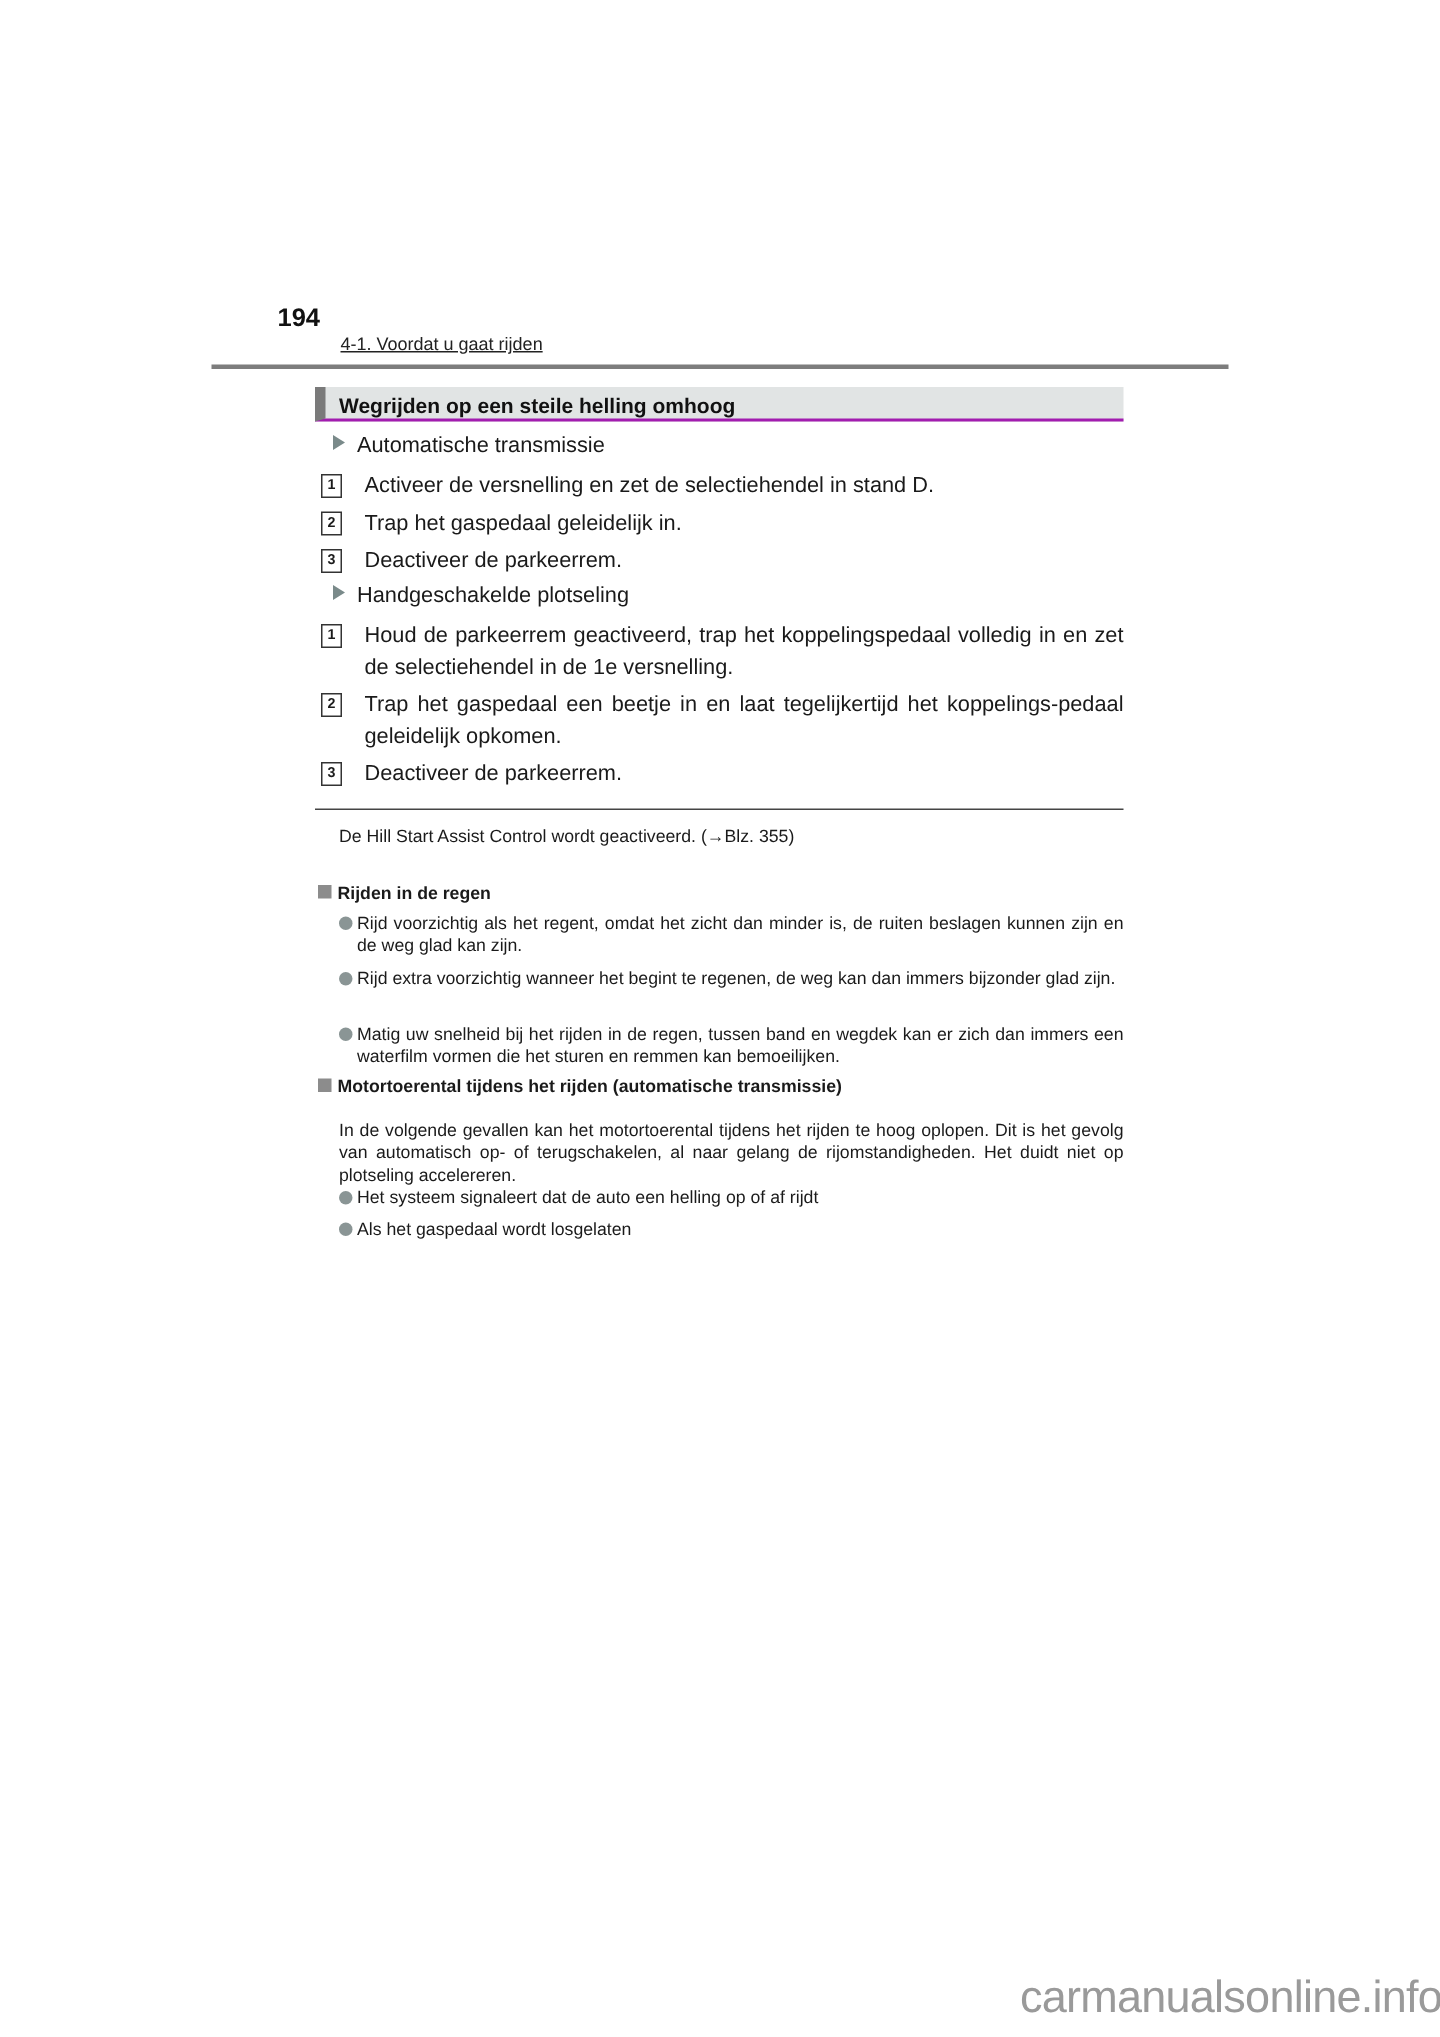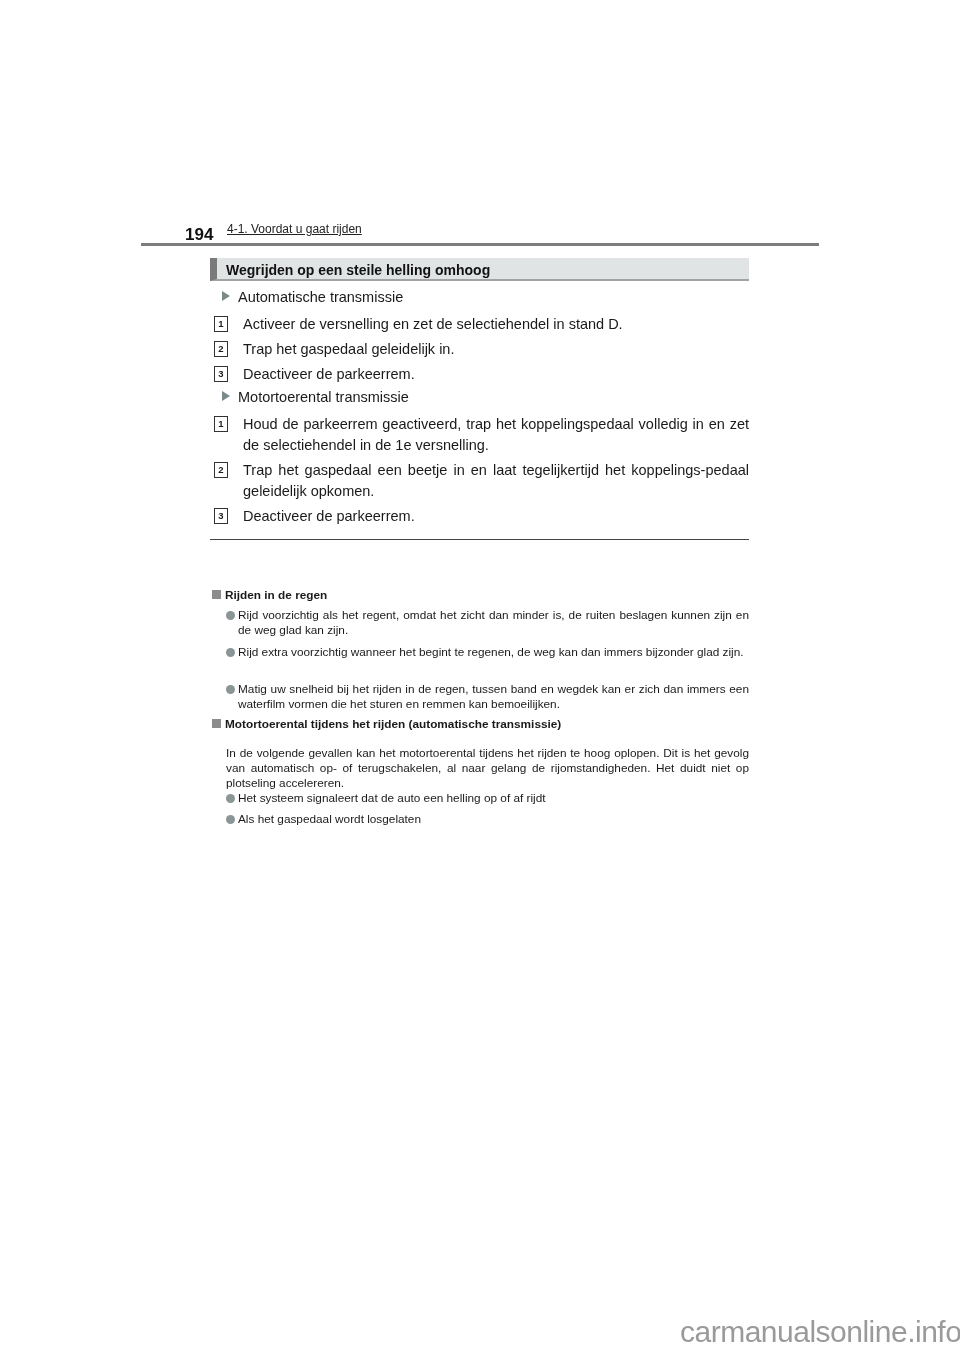--- a/index.html
+++ b/index.html
@@ -1,27 +1,27 @@
 <!DOCTYPE html>
 <html><head>
   <meta charset="utf-8">
   <style>
     html, body { margin: 0; padding: 0; }
     body {
       width: 960px; height: 1358px; background: #ffffff; position: relative;
       font-family: "Liberation Sans", "DejaVu Sans", sans-serif; color: #1a1a1a; overflow: hidden;
     }
     .header { position: absolute; left: 0; top: 0; width: 960px; }
-    .page-num { position: absolute; left: 185px; top: 225px; font-size: 17px; font-weight: bold; color: #111; }
+    .page-num { position: absolute; left: 185px; top: 202px; font-size: 17px; font-weight: bold; color: #111; }
     .chapter { position: absolute; left: 227px; top: 222px; font-size: 12px; color: #222; text-decoration: underline; }
     .header-rule { position: absolute; left: 141px; top: 243px; width: 678px; height: 3px; background: #7d7d7d; }
 
     .section-title {
       position: absolute; left: 210px; top: 258px; width: 539px; height: 23px;
-      background: #e1e4e4; border-left: 7px solid #7a7a7a; border-bottom: 2px solid #a3a3a3; box-sizing: border-box;
+      background: #e1e4e4; border-left: 7px solid #7a7a7a; border-bottom: 2px solid #a21caf; box-sizing: border-box;
     }
     .section-title span { position: absolute; left: 9px; top: 4px; font-size: 14px; font-weight: bold; color: #111; }
 
     .arrow-row { position: absolute; left: 222px; font-size: 14.5px; color: #1a1a1a; }
     .tri { display: inline-block; width: 0; height: 0; border-top: 5px solid transparent; border-bottom: 5px solid transparent;
       border-left: 8px solid #7a8a8a; margin-right: 8px; vertical-align: 1px; }
 
     .step { position: absolute; left: 214px; width: 535px; font-size: 14.5px; line-height: 21px; color: #1a1a1a; }
     .step .num {
       position: absolute; left: 0; top: 2px; width: 12px; height: 14px; border: 1px solid #333;
@@ -65,39 +65,40 @@
 <div class="step" style="top:339px;">
   <span class="num">2</span>
   <span class="txt">Trap het gaspedaal geleidelijk in.</span>
 </div>
 <div class="step" style="top:364px;">
   <span class="num">3</span>
   <span class="txt">Deactiveer de parkeerrem.</span>
 </div>
 
 <div class="arrow-row" style="top:389px;">
-  <span class="tri"></span><span>Motortoerental transmissie</span>
+  <span class="tri"></span><span>Handgeschakelde plotseling</span>
 </div>
 
 <div class="step" style="top:414px;">
   <span class="num">1</span>
   <span class="txt">Houd de parkeerrem geactiveerd, trap het koppelingspedaal volledig in en zet de selectiehendel in de 1e versnelling.</span>
 </div>
 <div class="step" style="top:460px;">
   <span class="num">2</span>
   <span class="txt">Trap het gaspedaal een beetje in en laat tegelijkertijd het koppelings-pedaal geleidelijk opkomen.</span>
 </div>
 <div class="step" style="top:506px;">
   <span class="num">3</span>
   <span class="txt">Deactiveer de parkeerrem.</span>
 </div>
 
 <div class="divider"></div>
 
 <div class="note" style="top:547px;">
+  <div class="note-body" style="margin-top:3px;">De Hill Start Assist Control wordt geactiveerd. (→Blz. 355)</div>
 </div>
 
 <div class="note" style="top:588px;">
   <div class="note-head"><span class="sq"></span><span>Rijden in de regen</span></div>
 </div>
 <div class="bul" style="top:608px;">
   <span class="dot"></span>
   <span class="btxt">Rijd voorzichtig als het regent, omdat het zicht dan minder is, de ruiten beslagen kunnen zijn en de weg glad kan zijn.</span>
 </div>
 <div class="bul" style="top:645px;">

